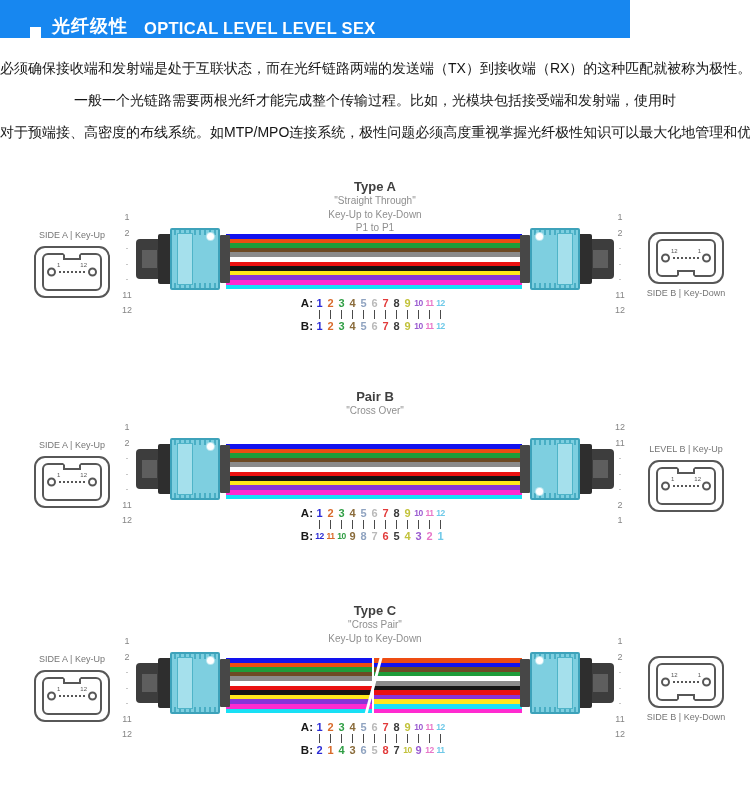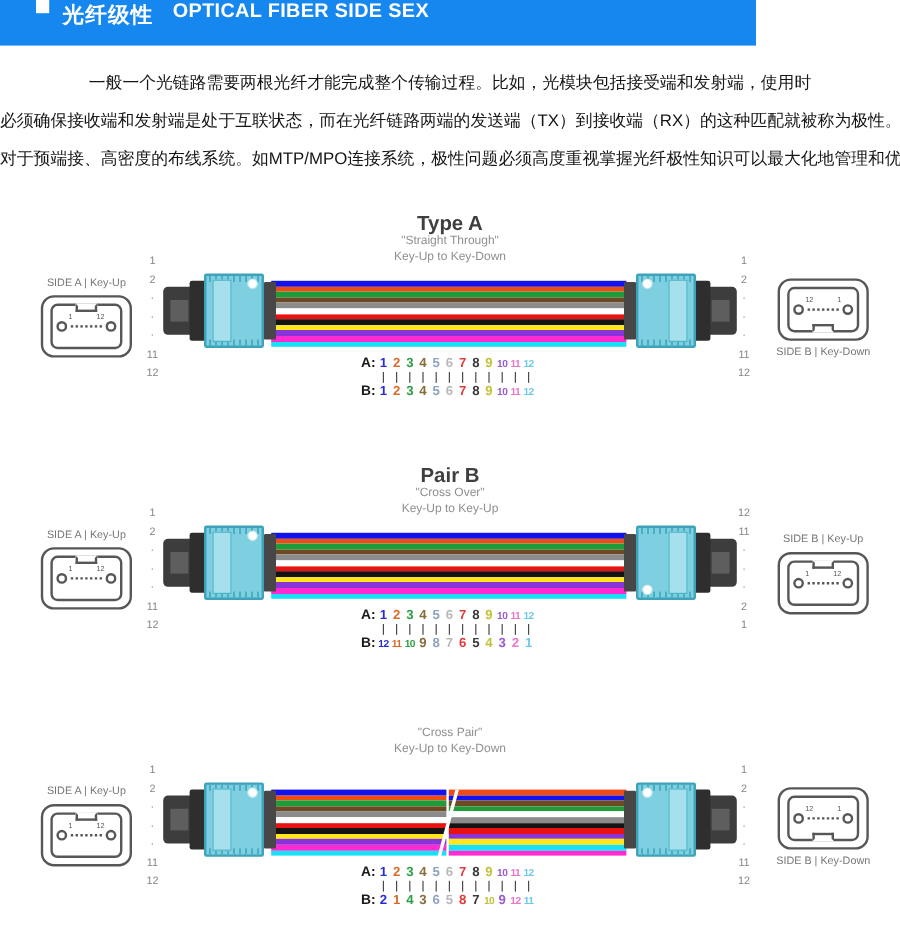--- a/index.html
+++ b/index.html
@@ -2,34 +2,34 @@
 <html><head>
 <meta charset="utf-8">
 <style>
   *{margin:0;padding:0;box-sizing:border-box}
   html,body{background:#fff}
   body{width:750px;height:787px;position:relative;overflow:hidden;
        font-family:"Liberation Sans","DejaVu Sans",sans-serif}
 
   
   .header{position:absolute;top:0;left:0;width:630px;height:38px;overflow:hidden;
-          display:flex;align-items:flex-start}
+          display:flex;align-items:flex-end}
   .hdr-square{width:11px;height:11px;background:#fff;margin-left:30px;flex:0 0 auto}
   .hdr-zh{color:#fff;font-size:18px;font-weight:bold;margin-left:11px;letter-spacing:1px;white-space:nowrap}
   .hdr-en{color:#fff;font-size:16.5px;font-weight:bold;margin-left:16px;letter-spacing:.3px;white-space:nowrap}
   .hdr-stripe{position:absolute;top:-8px;height:56px;width:14px;background:#fff;transform:skewX(28deg)}
 
   
   .intro{position:absolute;top:52px;left:0;width:750px;text-align:center;color:#151515;font-size:14px}
   .intro p{line-height:32px;white-space:nowrap}
 
   
   .section{position:absolute;left:0;width:750px;height:180px}
   .title-block{position:absolute;top:4px;left:0;width:100%;text-align:center}
-  .tb-title{font-size:17px;font-weight:bold;color:#3f3f3f;line-height:14px}
+  .tb-title{font-size:13px;font-weight:bold;color:#3f3f3f;line-height:14px}
   .tb-sub{font-size:10px;color:#8f8f8f;line-height:13.5px}
 
   
   .face-group{position:absolute;width:84px;height:130px}
   .face-label{position:absolute;left:-3px;width:90px;text-align:center;font-size:9px;color:#767676;white-space:nowrap}
   .face{position:absolute;left:4px;width:76px;height:52px;border:2.5px solid #575757;border-radius:11px;background:#fff}
   .face-inner{position:absolute;left:6px;right:6px;top:5px;bottom:5px;border:2px solid #575757;border-radius:6px}
   .face-key{position:absolute;left:50%;transform:translateX(-50%);width:18px;height:7px;background:#fff;border:2px solid #575757}
   .face-key.key-up{top:-2px;border-top-color:#fff}
   .face-key.key-down{bottom:-2px;border-bottom-color:#fff}
@@ -71,38 +71,39 @@
   .map-bars{display:flex;margin-left:16px;height:10px;align-items:center}
   .bar-cell{width:11px;display:flex;justify-content:center;flex:0 0 auto}
   .bar{width:1.5px;height:9px;background:#4a4a4a}
 </style>
 </head>
 <body>
 
 <div class="header" style="background: rgb(23, 135, 240);">
   <div class="hdr-square"></div>
   <div class="hdr-zh">光纤级性</div>
-  <div class="hdr-en">OPTICAL FIBER SIDE SEX</div>
+  <div class="hdr-en">OPTICAL LEVEL LEVEL SEX</div>
   <div class="hdr-stripe" style="left:648px"></div>
   <div class="hdr-stripe" style="left:686px"></div>
   <div class="hdr-stripe" style="left:724px"></div>
 </div>
 
 <div class="intro">
+  <p>必须确保接收端和发射端是处于互联状态，而在光纤链路两端的发送端（TX）到接收端（RX）的这种匹配就被称为极性。</p>
   <p>一般一个光链路需要两根光纤才能完成整个传输过程。比如，光模块包括接受端和发射端，使用时</p>
-  <p>必须确保接收端和发射端是处于互联状态，而在光纤链路两端的发送端（TX）到接收端（RX）的这种匹配就被称为极性。</p>
   <p>对于预端接、高密度的布线系统。如MTP/MPO连接系统，极性问题必须高度重视掌握光纤极性知识可以最大化地管理和优化您的网络连接。</p>
 </div>
 
 <div id="sections">
     <div class="section" style="top: 176px;">
       <div class="title-block">
         <div class="tb-title">Type A</div>
         <div class="tb-sub">"Straight Through"</div>
         <div class="tb-sub">Key-Up to Key-Down</div>
+        <div class="tb-sub">P1 to P1</div>
       </div>
       <div class="ribbon">
         <div class="stripe" style="top: 0px; left: 0px; width: 100%; background: rgb(18, 18, 238);"></div>
         <div class="stripe" style="top: 4.6px; left: 0px; width: 100%; background: rgb(238, 76, 18);"></div>
         <div class="stripe" style="top: 9.2px; left: 0px; width: 100%; background: rgb(31, 156, 58);"></div>
         <div class="stripe" style="top: 13.8px; left: 0px; width: 100%; background: rgb(109, 74, 36);"></div>
         <div class="stripe" style="top: 18.4px; left: 0px; width: 100%; background: rgb(139, 139, 139);"></div>
         <div class="stripe" style="top: 23px; left: 0px; width: 100%; background: rgb(255, 255, 255);"></div>
         <div class="stripe" style="top: 27.6px; left: 0px; width: 100%; background: rgb(234, 17, 17);"></div>
         <div class="stripe" style="top: 32.2px; left: 0px; width: 100%; background: rgb(20, 20, 20);"></div>
@@ -247,21 +248,20 @@
           <div class="map-digit two" style="color: rgb(154, 91, 208);">10</div>
           <div class="map-digit two" style="color: rgb(232, 119, 200);">11</div>
           <div class="map-digit two" style="color: rgb(111, 201, 232);">12</div>
         </div>
       </div>
     </div>
     <div class="section" style="top: 386px;">
       <div class="title-block">
         <div class="tb-title">Pair B</div>
         <div class="tb-sub">"Cross Over"</div>
-        <div class="tb-sub">Key-Up to Key-Up</div>
       </div>
       <div class="ribbon">
         <div class="stripe" style="top: 0px; left: 0px; width: 100%; background: rgb(18, 18, 238);"></div>
         <div class="stripe" style="top: 4.6px; left: 0px; width: 100%; background: rgb(238, 76, 18);"></div>
         <div class="stripe" style="top: 9.2px; left: 0px; width: 100%; background: rgb(31, 156, 58);"></div>
         <div class="stripe" style="top: 13.8px; left: 0px; width: 100%; background: rgb(109, 74, 36);"></div>
         <div class="stripe" style="top: 18.4px; left: 0px; width: 100%; background: rgb(139, 139, 139);"></div>
         <div class="stripe" style="top: 23px; left: 0px; width: 100%; background: rgb(255, 255, 255);"></div>
         <div class="stripe" style="top: 27.6px; left: 0px; width: 100%; background: rgb(234, 17, 17);"></div>
         <div class="stripe" style="top: 32.2px; left: 0px; width: 100%; background: rgb(20, 20, 20);"></div>
@@ -319,21 +319,21 @@
             <div class="face-key key-up"></div>
             <div class="pin-hole left"></div>
             <div class="pin-hole right"></div>
             <div class="fiber-dots"></div>
             <div class="pin-num left">1</div>
             <div class="pin-num right">12</div>
           </div>
         </div>
       </div>
       <div class="face-group" style="left: 644px; top: 0px;">
-        <div class="face-label" style="top: 58px;">SIDE B | Key-Up</div>
+        <div class="face-label" style="top: 58px;">LEVEL B | Key-Up</div>
         <div class="face" style="top: 74px;">
           <div class="face-inner">
             <div class="face-key key-up"></div>
             <div class="pin-hole left"></div>
             <div class="pin-hole right"></div>
             <div class="fiber-dots"></div>
             <div class="pin-num left">1</div>
             <div class="pin-num right">12</div>
           </div>
         </div>
@@ -404,20 +404,21 @@
           <div class="map-digit" style="color: rgb(58, 58, 58);">5</div>
           <div class="map-digit" style="color: rgb(194, 194, 58);">4</div>
           <div class="map-digit" style="color: rgb(154, 91, 208);">3</div>
           <div class="map-digit" style="color: rgb(232, 119, 200);">2</div>
           <div class="map-digit" style="color: rgb(111, 201, 232);">1</div>
         </div>
       </div>
     </div>
     <div class="section" style="top: 600px;">
       <div class="title-block">
+        <div class="tb-title">Type C</div>
         <div class="tb-sub">"Cross Pair"</div>
         <div class="tb-sub">Key-Up to Key-Down</div>
       </div>
       <div class="ribbon">
         <div class="stripe" style="top: 0px; left: 0px; width: 146px; background: rgb(18, 18, 238);"></div>
         <div class="stripe" style="top: 0px; left: 148px; width: 148px; background: rgb(238, 76, 18);"></div>
         <div class="stripe" style="top: 4.6px; left: 0px; width: 146px; background: rgb(238, 76, 18);"></div>
         <div class="stripe" style="top: 4.6px; left: 148px; width: 148px; background: rgb(18, 18, 238);"></div>
         <div class="stripe" style="top: 9.2px; left: 0px; width: 146px; background: rgb(31, 156, 58);"></div>
         <div class="stripe" style="top: 9.2px; left: 148px; width: 148px; background: rgb(109, 74, 36);"></div>

